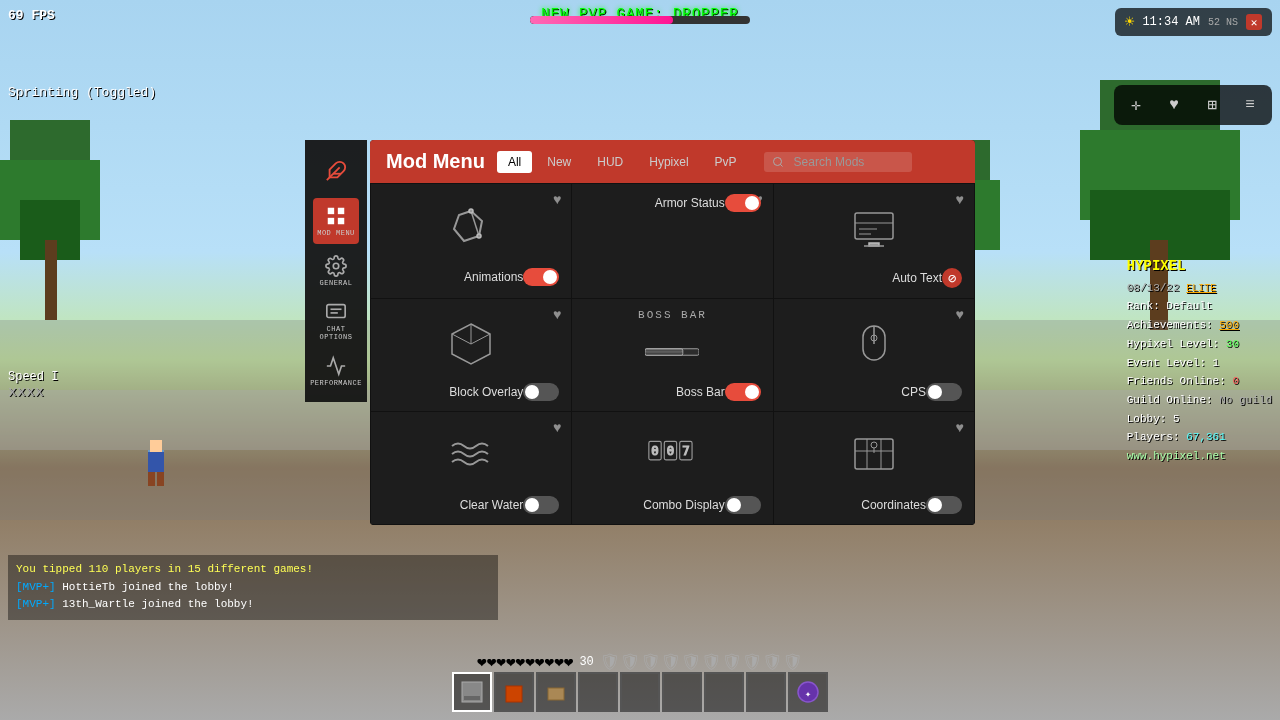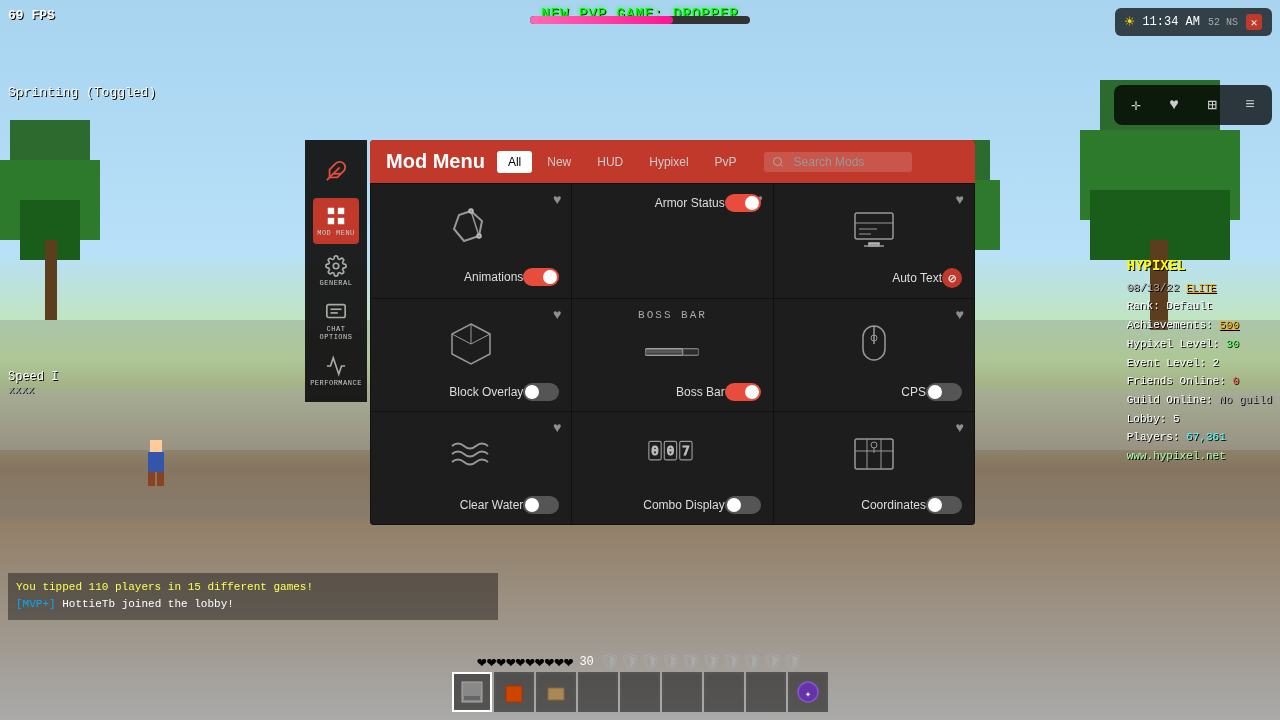--- a/index.html
+++ b/index.html
@@ -498,21 +498,21 @@
 </div>
 
 <div id="hud">
 
   <div id="fps">69 FPS</div>
 
   <div id="sprint-status">Sprinting (Toggled)</div>
 
   <div id="speed-indicator">
     <div>Speed I</div>
-    <div style="color:#aaa;font-size:11px">xxxx</div>
+    <div style="color:#aaa;font-size:15px">xxxx</div>
   </div>
 
   <div id="top-title">NEW PVP GAME: DROPPER</div>
   <div id="progress-bar">
     <div id="progress-bar-fill"></div>
   </div>
 
   <div id="clock-widget">
     <span class="sun-icon">☀</span>
     <span>11:34 AM</span>
@@ -533,40 +533,43 @@
       <span class="date">08/13/22</span>
       <span class="gold" style="font-size:10px"> ELITE</span>
     </div>
     <div>Rank: Default</div>
     <div>
       Achievements: <span class="gold">500</span>
     </div>
     <div>
       Hypixel Level: <span class="green">30</span>
     </div>
-    <div>Event Level: 2</div>
+    <div>Event Level: 1</div>
     <div>
       Friends Online: <span class="red">0</span>
     </div>
     <div>
       Guild Online: <span class="gray">No guild</span>
     </div>
     <div>Lobby: 5</div>
     <div>
       Players: <span class="aqua">67,361</span>
     </div>
     <div class="url">www.hypixel.net</div>
   </div>
 
   <div id="chat-box">
     <div class="chat-line">
       <span class="yellow">You tipped 110 players in 15 different games!</span>
     </div>
     <div class="chat-line">
       <span class="mvp">[MVP+]</span> <span>HottieTb joined the lobby!</span>
+    </div>
+    <div class="chat-line">
+      <span class="mvp">[MVP+]</span> <span>13th_Wartle joined the lobby!</span>
     </div>
   </div>
 
   <div id="health-bar">
     <div class="hearts">
       ❤❤❤❤❤❤❤❤❤❤
     </div>
     <span style="color:#fff;font-size:12px;margin:0 4px">30</span>
     <div class="hearts" style="color:#aaa">
       🛡🛡🛡🛡🛡🛡🛡🛡🛡🛡

